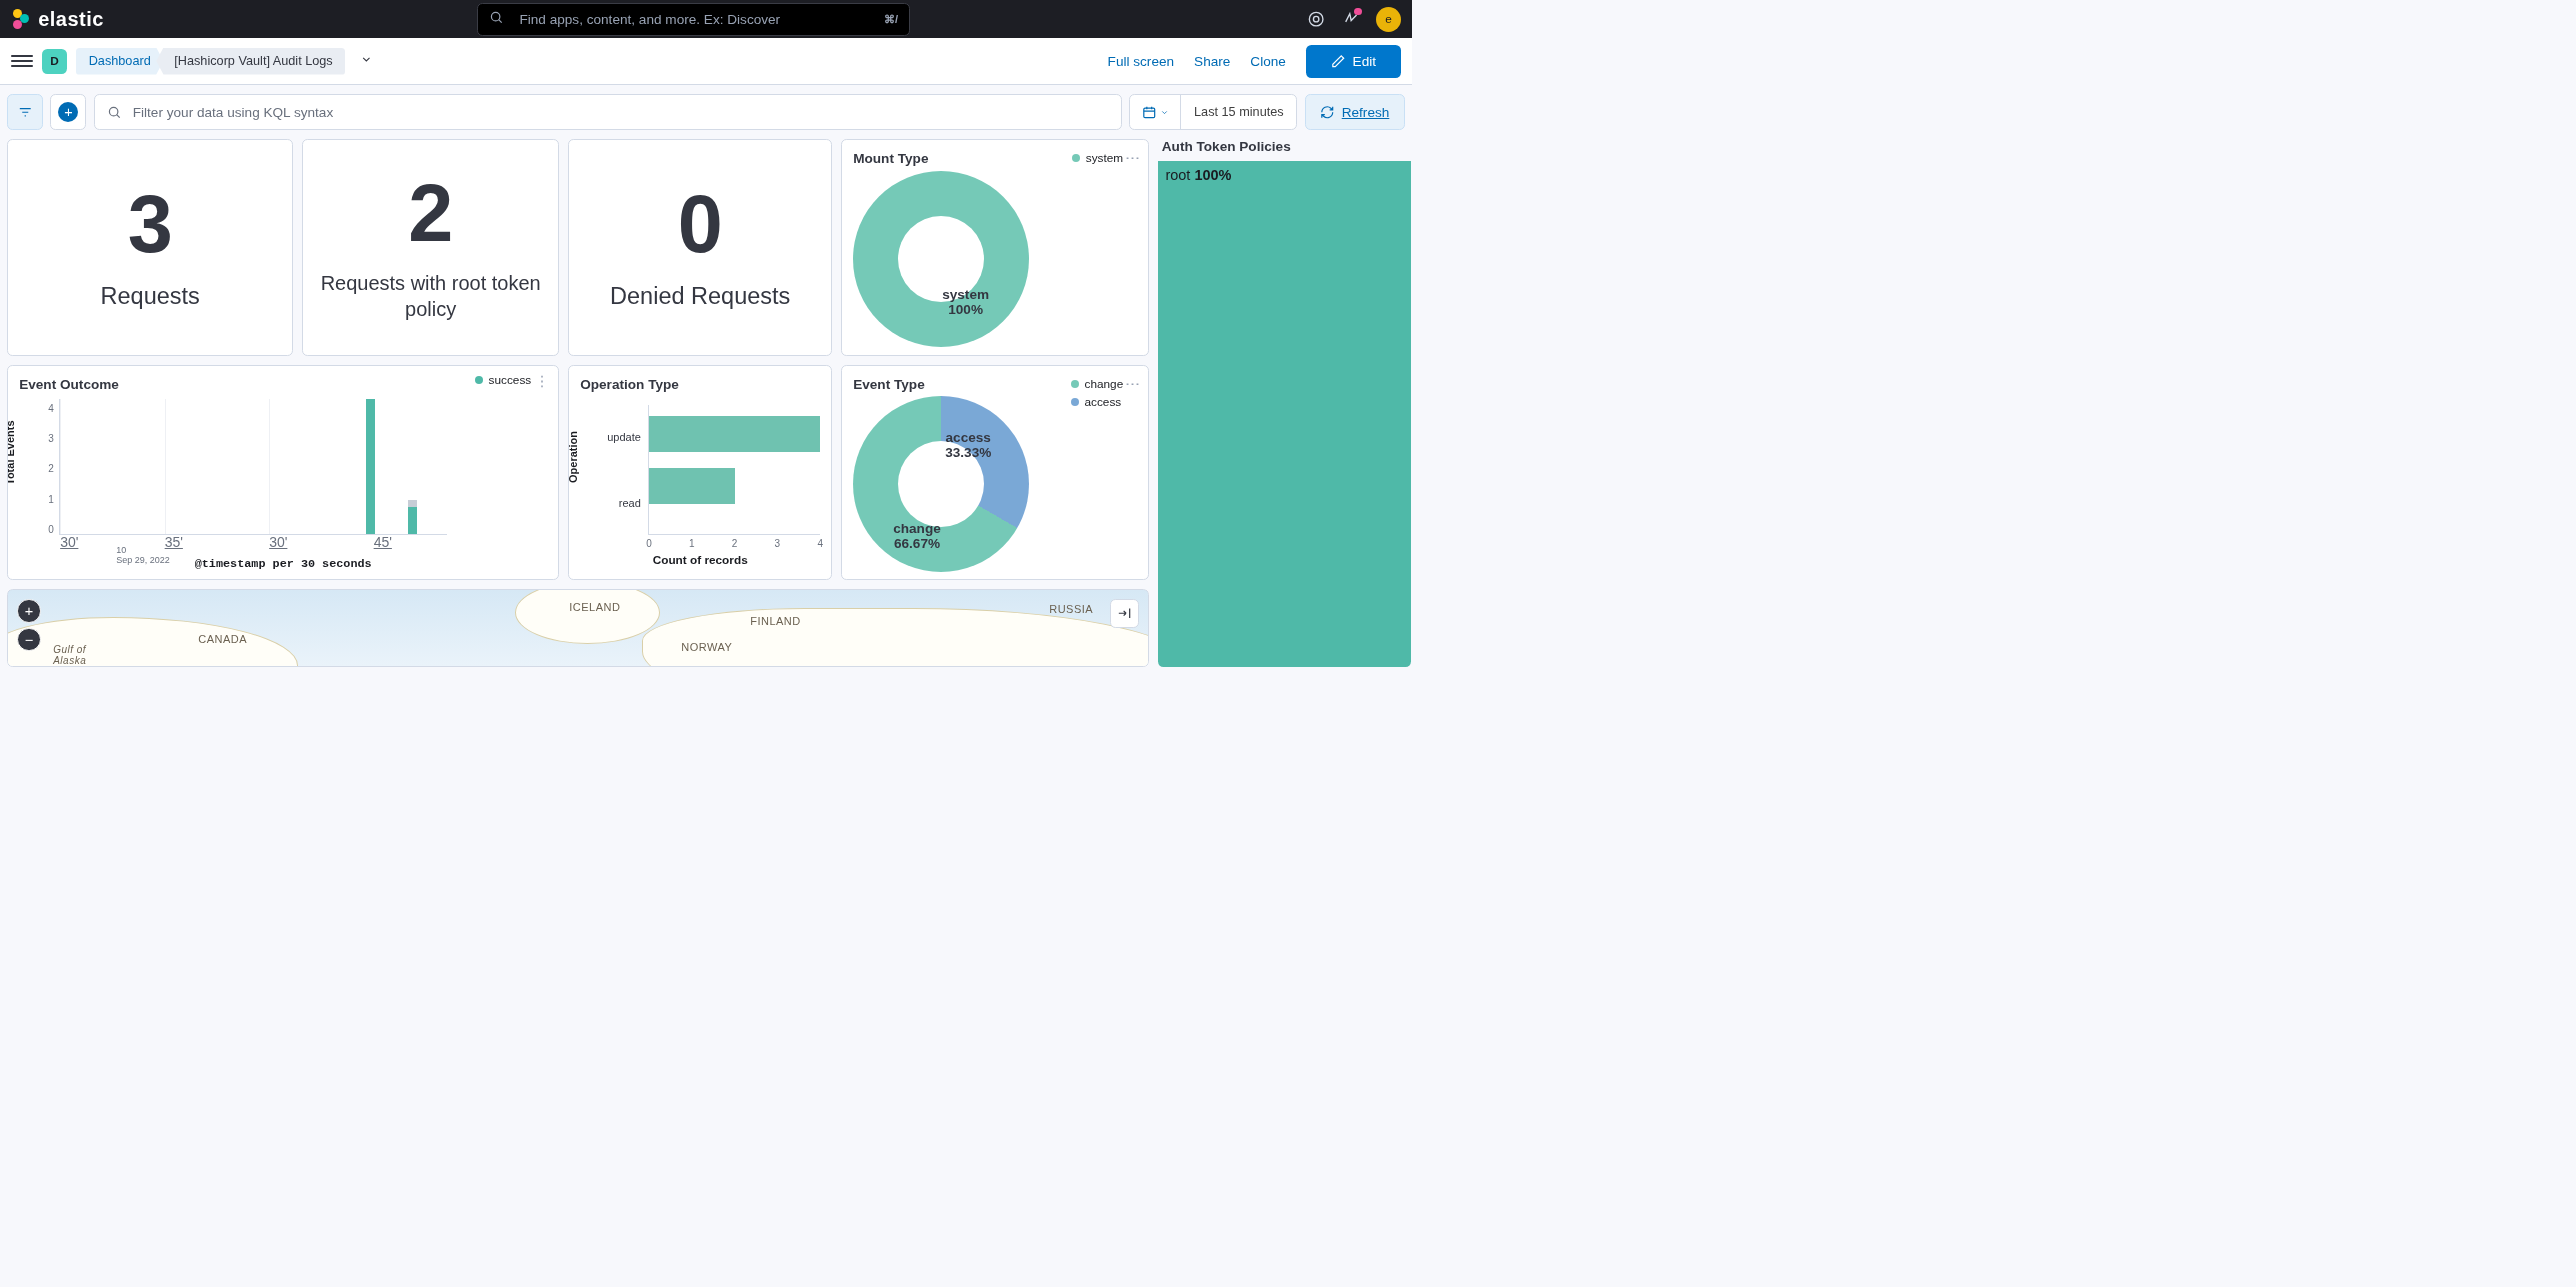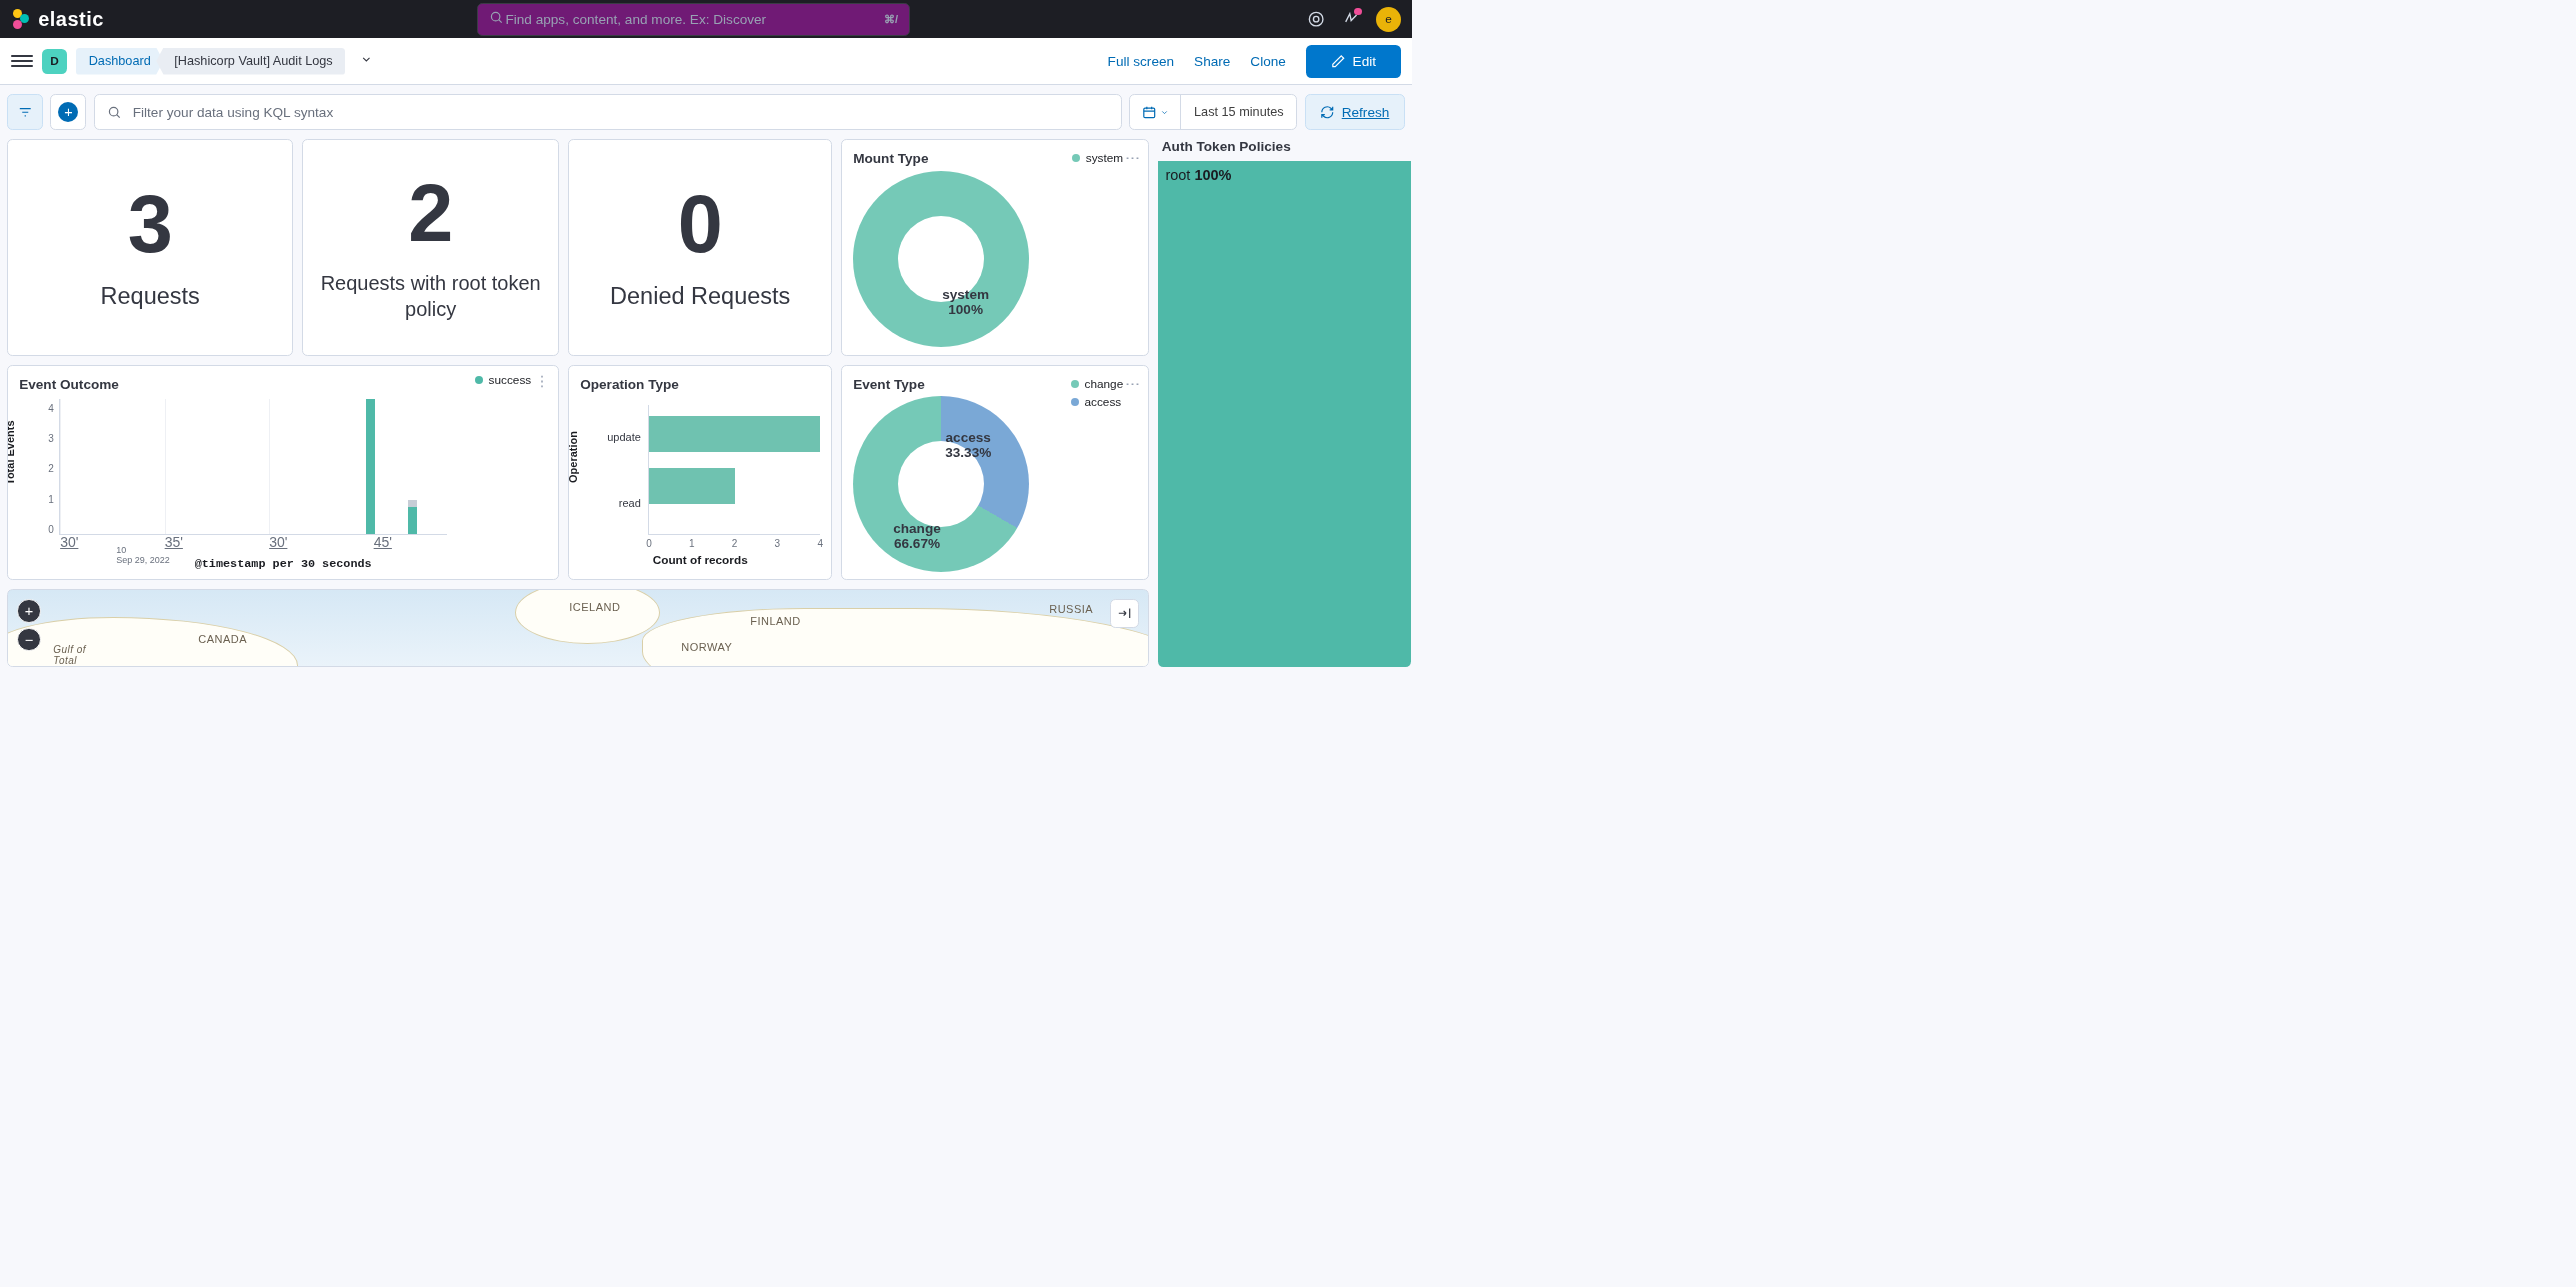--- a/index.html
+++ b/index.html
@@ -7,21 +7,21 @@
 
   
   .topbar { background: #1d1e24; height: 38px; display: flex; align-items: center; padding: 0 11px; gap: 11px; }
   .logo { display: flex; align-items: center; gap: 7.2px; }
   .logo-mark { width: 20px; height: 20px; position: relative; }
   .logo-mark span { position: absolute; width: 9px; height: 9px; border-radius: 50%; }
   .logo-mark .c1 { background:#fec514; top:0; left:1.8px; }
   .logo-mark .c2 { background:#00bfb3; top:5.4px; left:9px; }
   .logo-mark .c3 { background:#f04e98; top:11px; left:1.8px; }
   .logo-text { color: #fff; font-size: 20px; font-weight: 600; letter-spacing: 0.5px; }
-  .search-wrap { margin-left: 362px; width: 433px; height: 33px; background: #701a75; border: 0.9px solid #3a3c45; border-radius: 5.4px; display: flex; align-items: center; padding: 0 11px; gap: 2px; }
+  .search-wrap { margin-left: 362px; width: 433px; height: 33px; background: #000000; border: 0.9px solid #3a3c45; border-radius: 5.4px; display: flex; align-items: center; padding: 0 11px; gap: 16px; }
   .search-icon svg { stroke: #98a2b3; }
   .search-input { flex: 1; background: transparent; border: 0; outline: 0; color: #98a2b3; font-size: 13.6px; }
   .search-input::placeholder { color: #98a2b3; }
   .kbd { color: #98a2b3; font-size: 11px; font-weight: 600; }
   .topbar-right { margin-left: auto; display: flex; align-items: center; gap: 16.3px; }
   .tb-icon { width: 18px; height: 18px; display: flex; align-items: center; justify-content: center; position: relative; }
   .tb-icon svg { stroke: #d3dae6; }
   .pink-dot { position: absolute; top:-1.8px; right:-1.8px; width:7.2px; height:7.2px; background:#f04e98; border-radius:50%; }
   .avatar { width: 25px; height: 25px; border-radius: 50%; background: #eab308; color: #1a1c21; display:flex;align-items:center;justify-content:center;font-size:11.8px;font-weight:500;}
 
@@ -356,21 +356,21 @@
     </div>
   </div>
 
   <div class="panel map">
     <div class="map-body">
       <div class="land" style="left:-18px;top:27px;width:308px;height:81px;border-radius:40% 60% 30% 50%;"></div>
       <div class="land" style="left:507px;top:-9px;width:145px;height:63px;border-radius:50%;"></div>
       <div class="land" style="left:634px;top:18px;width:543px;height:109px;border-radius:30% 50% 40% 60%;"></div>
       <div class="regions">
         <span style="left:45px;top:54px;font-style:italic;font-size:10px;white-space:pre">Gulf of
-Total</span>
+Alaska</span>
         <span style="left:190px;top:43px">CANADA</span>
         <span style="left:561px;top:11px">ICELAND</span>
         <span style="left:673px;top:51px">NORWAY</span>
         <span style="left:742px;top:25px">FINLAND</span>
         <span style="left:1041px;top:12.7px">RUSSIA</span>
       </div>
       <div class="zoom" style="top:9px">
         <div>+</div>
         <div>−</div>
       </div>

